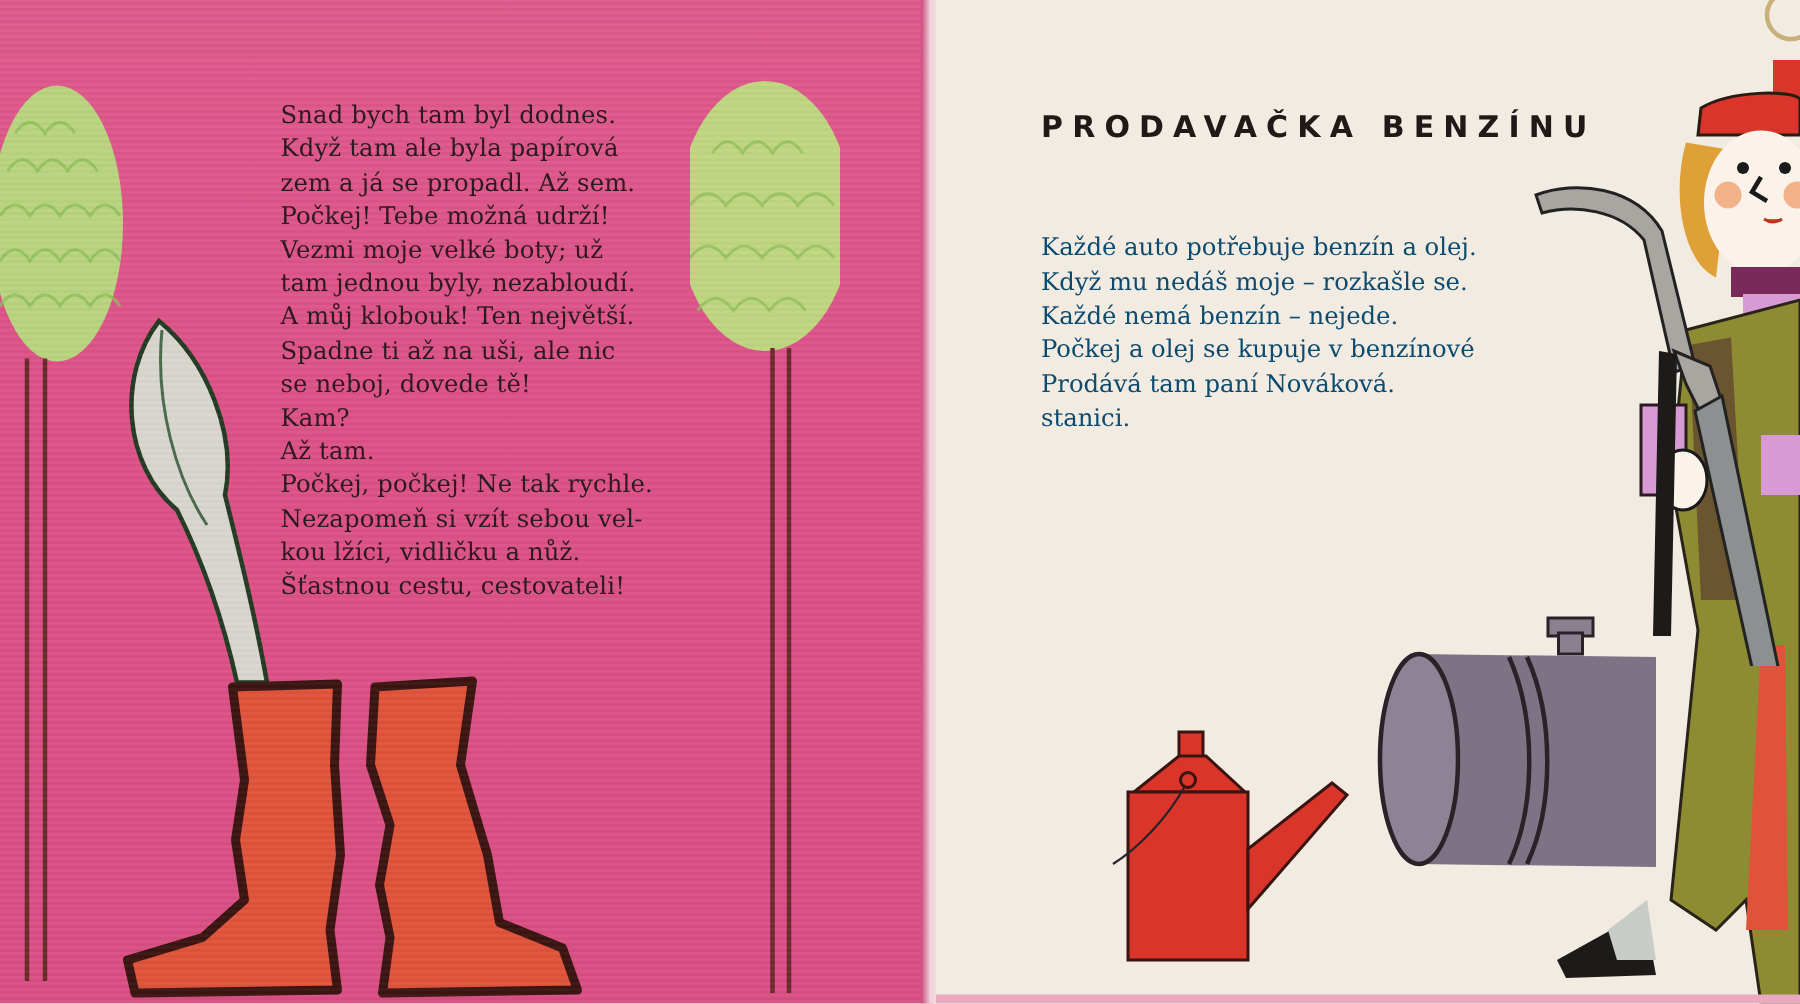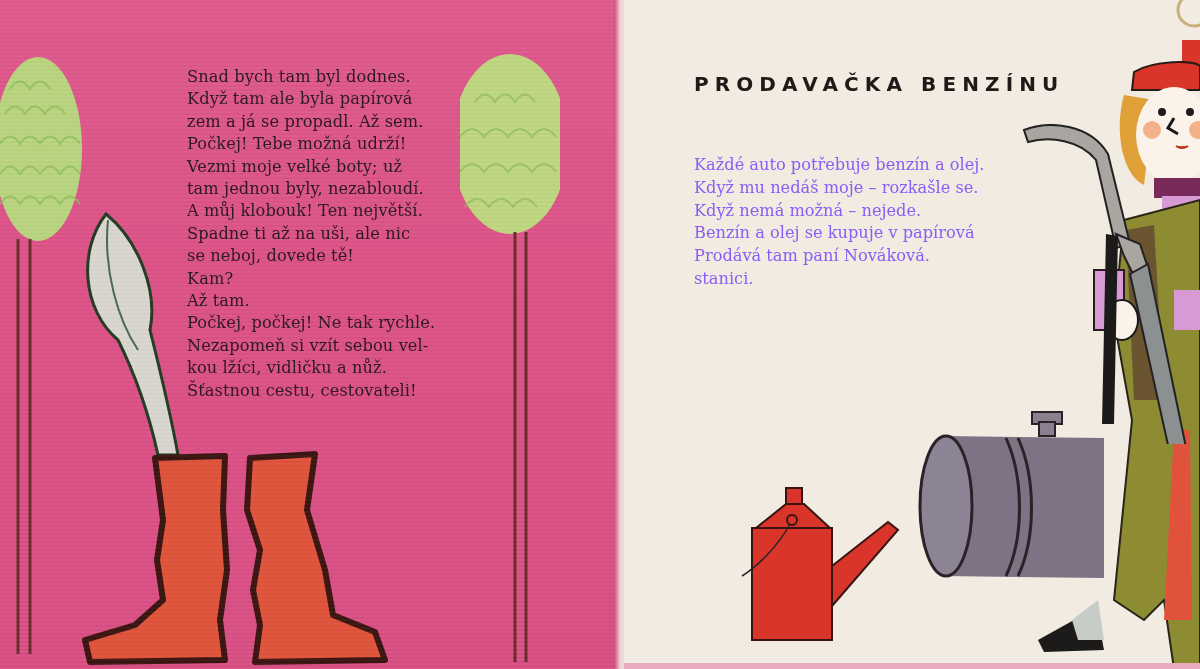--- a/index.html
+++ b/index.html
@@ -36,21 +36,21 @@
     text-align: justify; letter-spacing: 0.1px;
   }
   .left-text .line { display: block; white-space: nowrap; }
   .title {
     position: absolute; left: 694px; top: 72px;
     font-family: "DejaVu Sans", sans-serif; font-weight: bold;
     font-size: 20px; letter-spacing: 6.1px; color: #1f1a18;
   }
   .right-text {
     position: absolute; left: 694px; top: 154px; width: 360px;
-    color: #8b5cf6; font-size: 16.2px; line-height: 22.8px;
+    color: #0c4a6e; font-size: 16.2px; line-height: 22.8px;
   }
   .right-text .line { display: block; white-space: nowrap; }
   .illus { position: absolute; pointer-events: none; }
 </style>
 </head>
 <body>
 
 <div class="spread">
 
   <div class="page-left">
@@ -170,19 +170,19 @@
       <path d="M96 110 L 120 120 L 130 150 L 112 148 L 104 132 Z" fill="#a9a6a2" stroke="#222" stroke-width="2"></path>
       <path d="M86 110 L 98 112 L 94 300 L 82 300 Z" fill="#1d1a1a"></path>
       <path d="M110 150 L 128 140 L 186 420 L 170 420 Z" fill="#8c9090" stroke="#222" stroke-width="2"></path>
     </svg>
 
     <div class="title" style="left:70px">PRODAVAČKA BENZÍNU</div>
 
     <div class="right-text" style="left:70px">
       <span class="line">Každé auto potřebuje benzín a olej.</span>
       <span class="line">Když mu nedáš moje – rozkašle se.</span>
-      <span class="line">Když nemá možná – nejede.</span>
-      <span class="line">Benzín a olej se kupuje v papírová</span>
+      <span class="line">Každé nemá benzín – nejede.</span>
+      <span class="line">Počkej a olej se kupuje v benzínové</span>
       <span class="line">Prodává tam paní Nováková.</span>
       <span class="line">stanici.</span>
     </div>
   </div>
 </div>
 
 </body></html>

